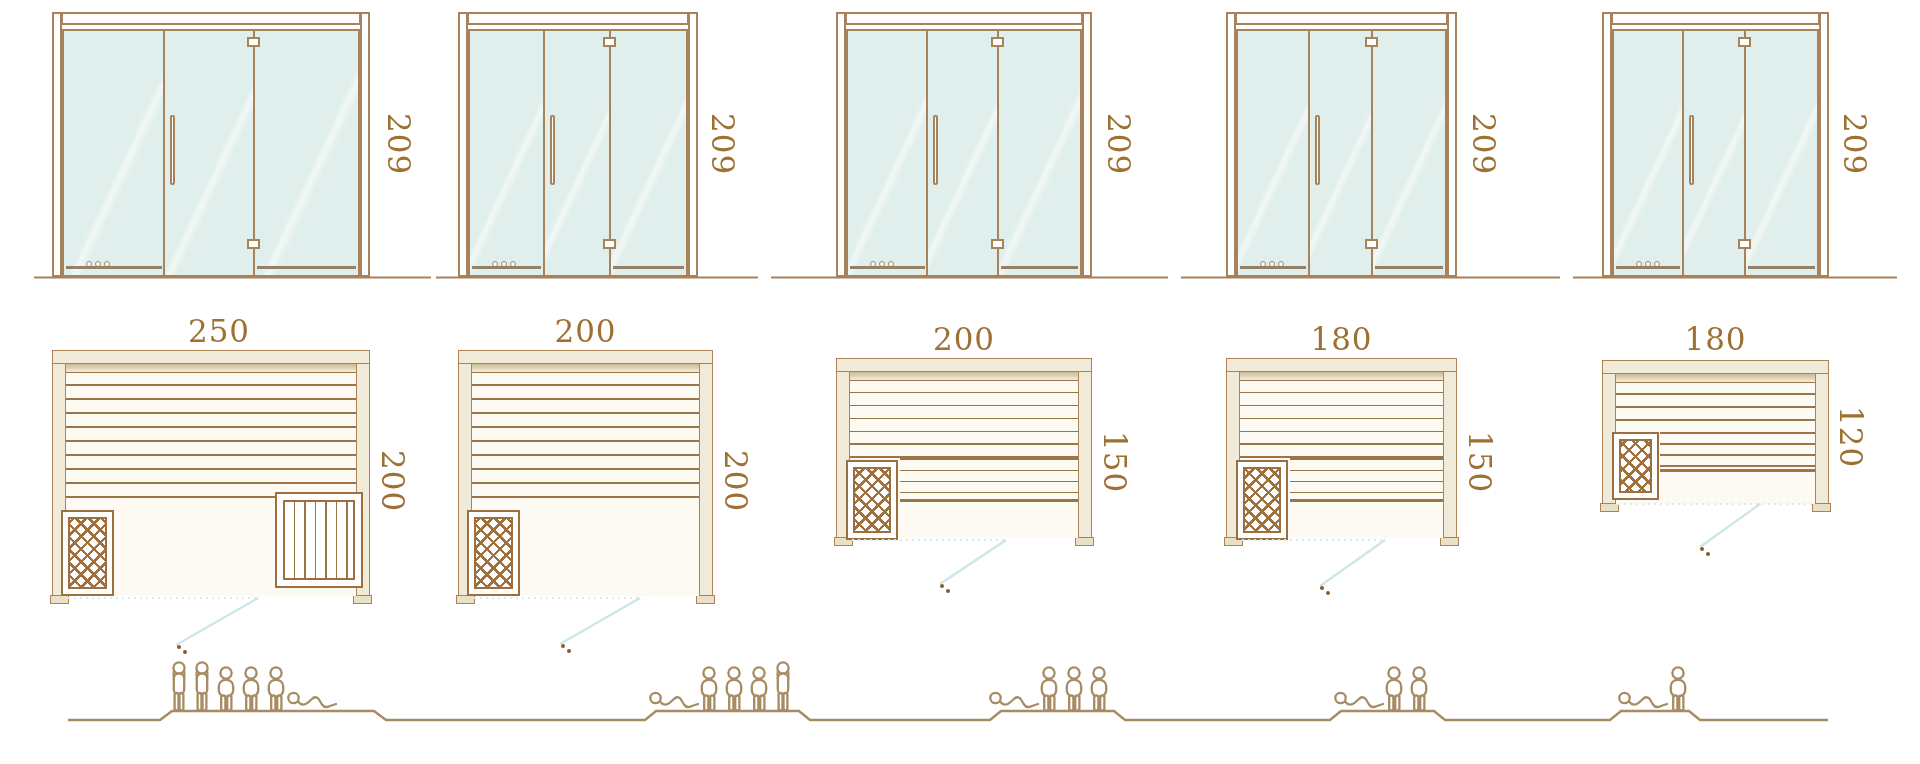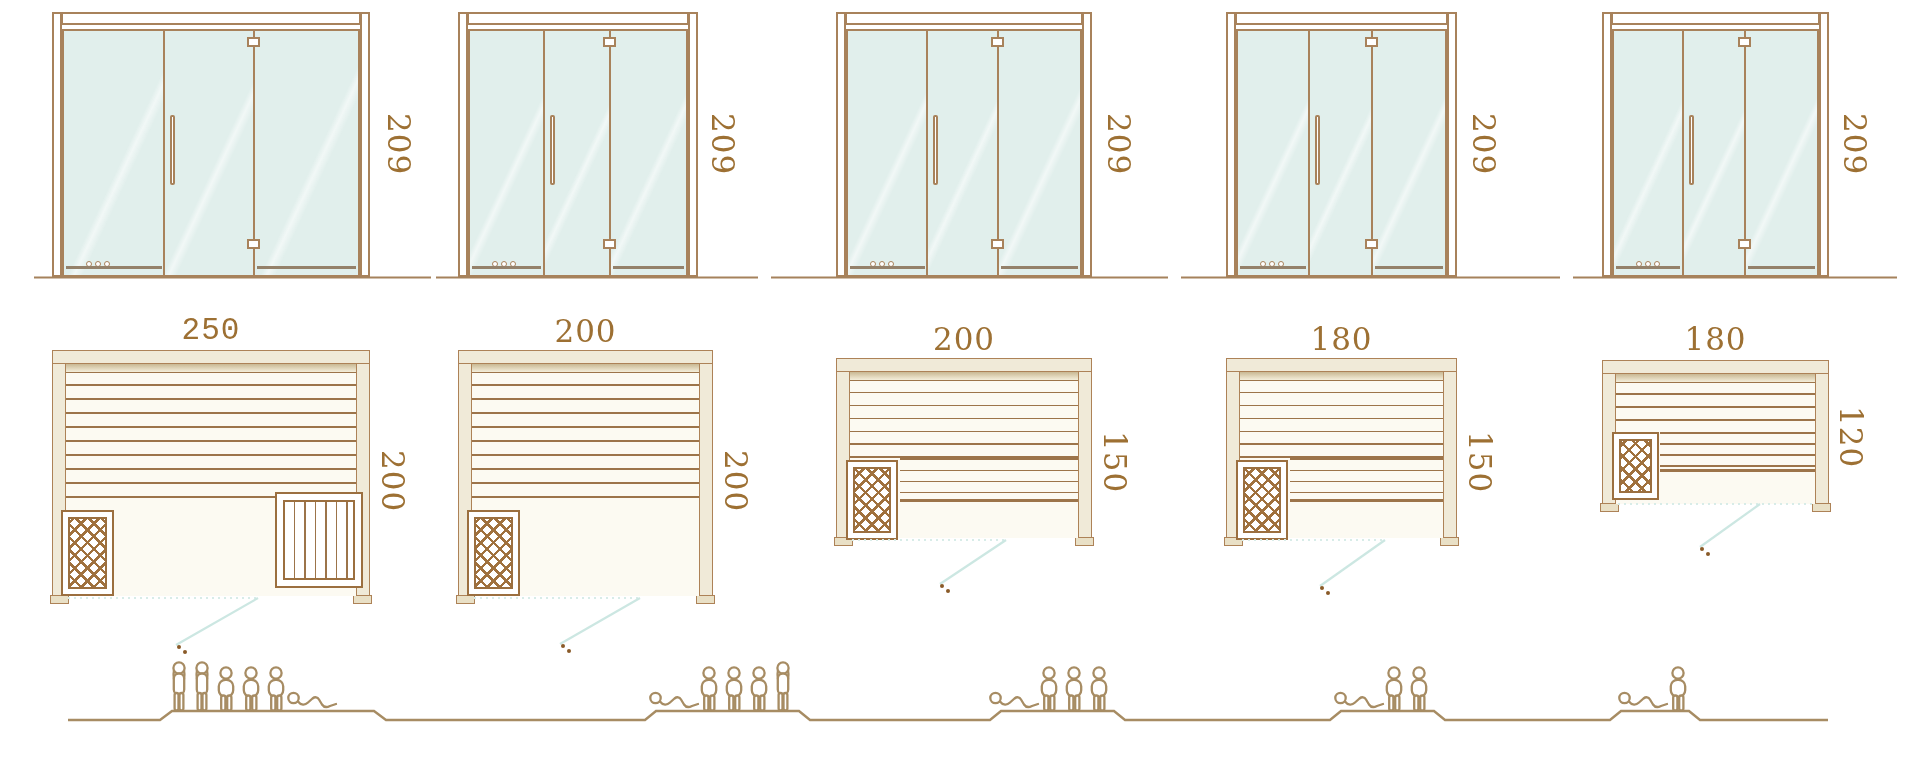--- a/index.html
+++ b/index.html
@@ -70,21 +70,21 @@
       <div class="pane p-door"></div>
       <div class="pane p-right">
         <div class="rail"></div>
       </div>
       <div class="handle"></div>
       <div class="hinge top"></div>
       <div class="hinge bottom"></div>
     </div>
   </div>
   <div class="dim-v" style="left:382px;top:102px;height:84px;">209</div>
-  <div class="dim-h" style="left:52px;width:318px;top:314px;font-family:Liberation Mono, monospace;">250</div>
+  <div class="dim-h" style="left:60px;width:318px;top:314px;">250</div>
   <div class="room" style="left:52px;top:350px;width:318px;height:254px;">
     <div class="beam"></div>
     <div class="rpost left"></div>
     <div class="rpost right"></div>
     <div class="foot left"></div>
     <div class="foot right"></div>
     <div class="interior">
       <div class="ceiling"></div>
       <div class="slats" style="height:128px;"></div>
       <div class="lattice" style="left:-5px;top:146px;width:53px;height:86px;">

